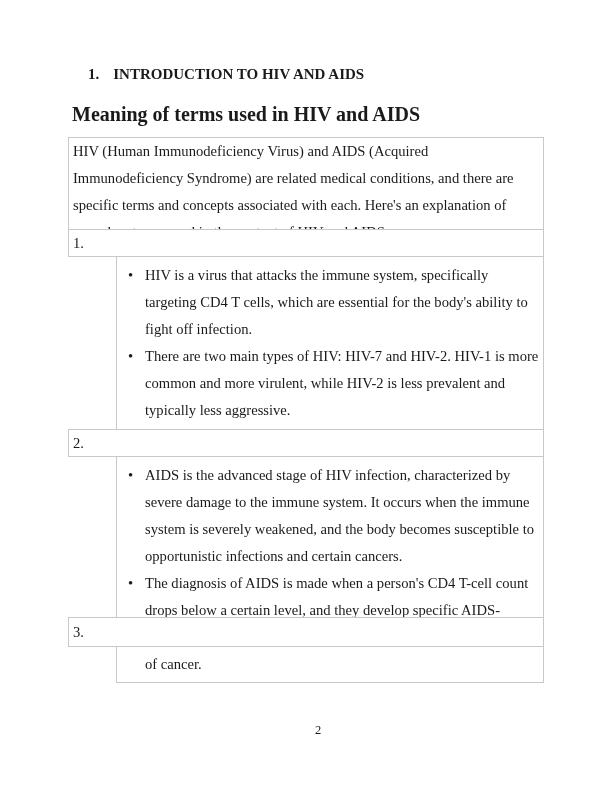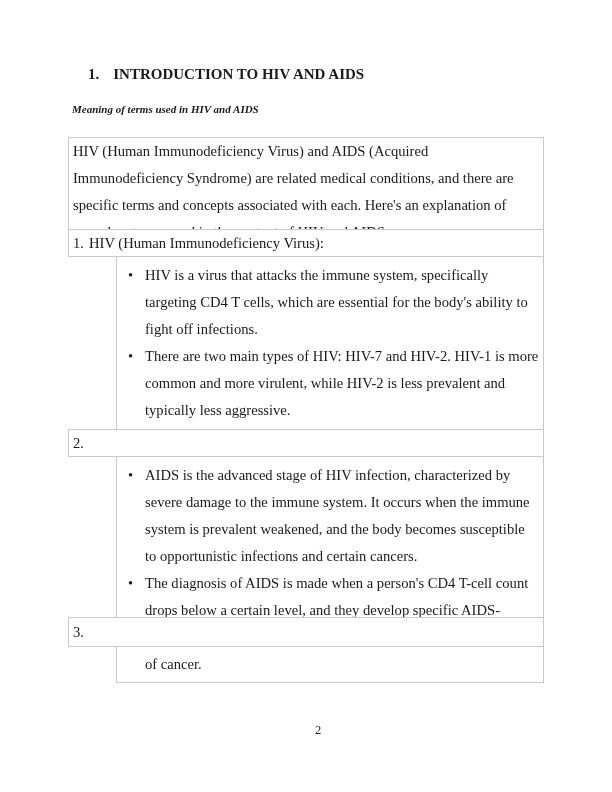--- a/index.html
+++ b/index.html
@@ -26,24 +26,23 @@
     white-space: nowrap;
   }
   .heading .h-num {
     display: inline-block;
     margin-right: 14px;
   }
   .subheading {
     position: absolute;
     left: 72px;
     top: 103px;
-    font-size: 11px;
+    font-size: 20px;
     font-weight: bold;
     white-space: nowrap;
-    font-style: italic;
   }
   .box {
     position: absolute;
     left: 68px;
     width: 476px;
     border: 1px solid #c8c8c8;
     box-sizing: border-box;
     background: #ffffff;
   }
   .intro-box {
@@ -112,46 +111,45 @@
   </div>
 
   <div class="subheading">Meaning of terms used in HIV and AIDS</div>
 
   <div class="box intro-box">
     <p>HIV (Human Immunodeficiency Virus) and AIDS (Acquired Immunodeficiency Syndrome) are related medical conditions, and there are specific terms and concepts associated with each. Here's an explanation of some key terms used in the context of HIV and AIDS:</p>
   </div>
 
   <div class="box term-header" style="top:229px">
     <span class="t-num">1.</span>
-    <span class="t-title">HIV (Human Immunodeficiency Virus):</span>
   </div>
 
   <div class="bullets" style="top:256px; min-height:173px">
     <div class="bullet-item">
       <span class="marker">•</span>
-      <div class="btext">HIV is a virus that attacks the immune system, specifically targeting CD4 T cells, which are essential for the body's ability to fight off infections.</div>
+      <div class="btext">HIV is a virus that attacks the immune system, specifically targeting CD4 T cells, which are essential for the body's ability to fight off infection.</div>
     </div>
     <div class="bullet-item">
       <span class="marker">•</span>
       <div class="btext">There are two main types of HIV: HIV-7 and HIV-2. HIV-1 is more common and more virulent, while HIV-2 is less prevalent and typically less aggressive.</div>
     </div>
     <div class="bullet-item">
       <span class="marker">•</span>
       <div class="btext">HIV is primarily transmitted through sexual contact, sharing of needles for drug use, or from mother to child during childbirth or breastfeeding.</div>
     </div>
   </div>
 
   <div class="box term-header" style="top:429px">
     <span class="t-num">2.</span>
   </div>
 
   <div class="bullets" style="top:456px; min-height:162px">
     <div class="bullet-item">
       <span class="marker">•</span>
-      <div class="btext">AIDS is the advanced stage of HIV infection, characterized by severe damage to the immune system. It occurs when the immune system is prevalent weakened, and the body becomes susceptible to opportunistic infections and certain cancers.</div>
+      <div class="btext">AIDS is the advanced stage of HIV infection, characterized by severe damage to the immune system. It occurs when the immune system is severely weakened, and the body becomes susceptible to opportunistic infections and certain cancers.</div>
     </div>
     <div class="bullet-item">
       <span class="marker">•</span>
       <div class="btext">The diagnosis of AIDS is made when a person's CD4 T-cell count drops below a certain level, and they develop specific AIDS-defining illnesses, like certain types of pneumonia or a certain type of cancer.</div>
     </div>
   </div>
 
   <div class="box term-header" style="top:617px; height:30px">
     <span class="t-num">3.</span>
   </div>

